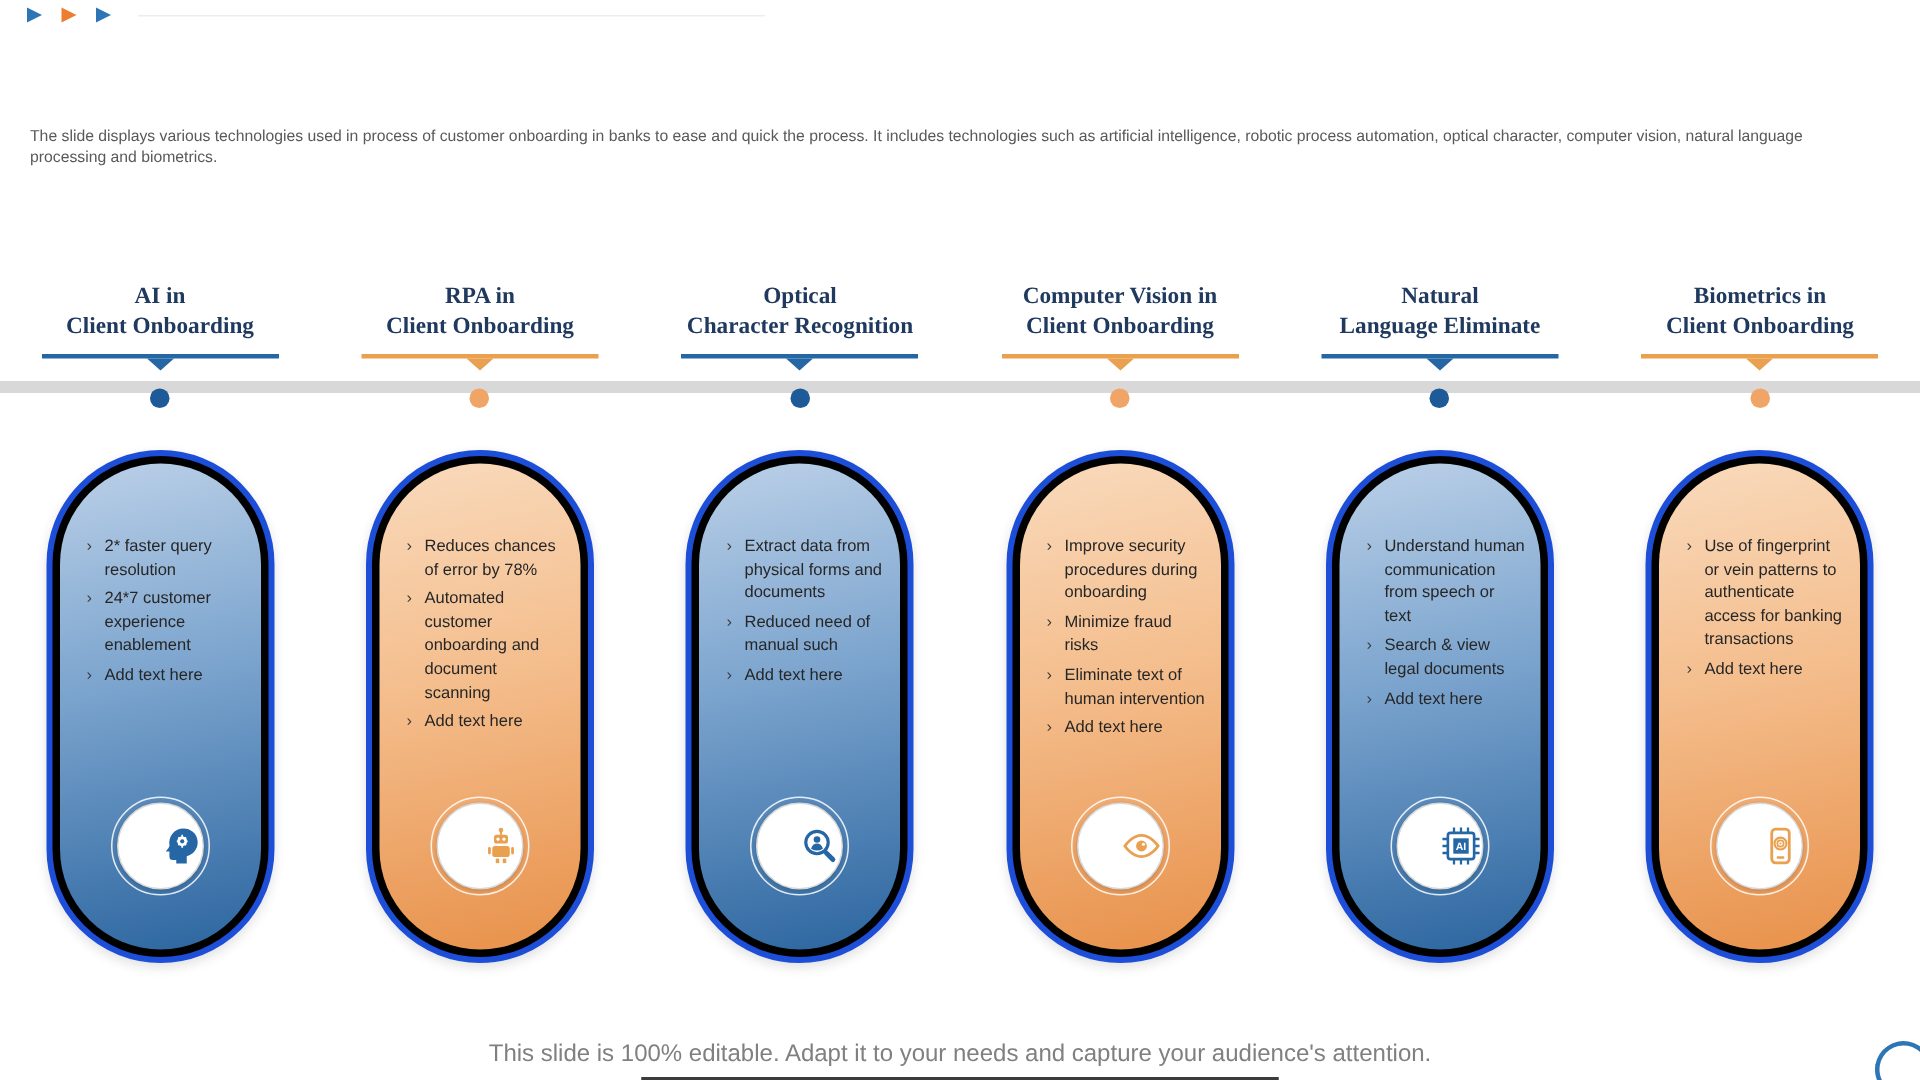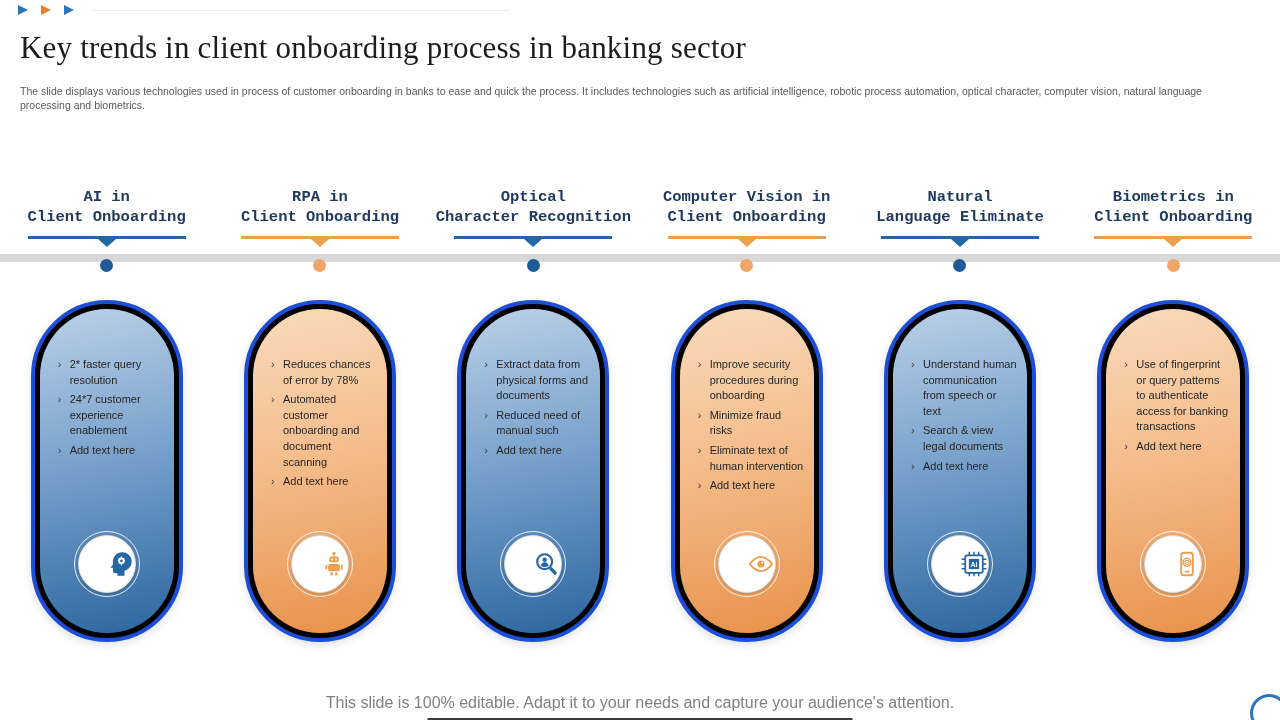--- a/index.html
+++ b/index.html
@@ -34,21 +34,21 @@
   .column { width:16.6666%; display:flex; flex-direction:column; align-items:center; }
 
   .theme-blue   { --accent:#2566a5; --dot:#1f5globals; }
   .theme-blue   { --accent:#2566a5; --dot:#1e5a97;
     --grad:linear-gradient(168deg,#bbd0e8 0%,#7aa3cd 45%,#2b659f 100%); }
   .theme-orange { --accent:#e9a04f; --dot:#f0a566;
     --grad:linear-gradient(168deg,#f9dabc 0%,#f4bd8c 45%,#e8914a 100%); }
 
   .col-heading { margin-top:10px; height:46px; display:flex; flex-direction:column;
     justify-content:flex-end; text-align:center;
-    font-family:Liberation Mono, monospace; font-weight:bold;
+    font-family:Liberation Serif, serif; font-weight:bold;
     font-size:15.5px; line-height:1.28; color:#203a5f; }
   .heading-underline { width:158px; height:3px; background:var(--accent); margin-top:8px; }
   .chevron-marker { width:0; height:0;
     border-left:9px solid transparent; border-right:9px solid transparent;
     border-top:8px solid var(--accent); }
   .timeline-dot { width:13px; height:13px; border-radius:50%; background:var(--dot);
     margin-top:12px; }
 
   
   .pill-wrap { margin-top:28px; width:152px; height:342px; border-radius:110px;
@@ -87,21 +87,20 @@
 
 <div class="slide">
 
   <div class="arrows">
       <span class="arrow" style="border-left-color: rgb(46, 117, 182);"></span>
       <span class="arrow" style="border-left-color: rgb(237, 125, 49);"></span>
       <span class="arrow" style="border-left-color: rgb(46, 117, 182);"></span>
     </div>
   <div class="top-line"></div>
 
-  <h1 class="title">Key trends in client onboarding process in banking sector</h1>
   <p class="subtitle">The slide displays various technologies used in  process of customer onboarding in banks to ease and quick the process. It includes technologies such as artificial intelligence, robotic process automation, optical character, computer vision, natural language processing and biometrics.</p>
 
   <div class="timeline-bar"></div>
 
   <div class="columns-row">
     <div class="column theme-blue">
       <div class="col-heading">
         <span>AI in</span>
         <span>Client Onboarding</span>
       </div>
@@ -259,21 +258,21 @@
       <div class="col-heading">
         <span>Biometrics in</span>
         <span>Client Onboarding</span>
       </div>
       <div class="heading-underline"></div>
       <div class="chevron-marker"></div>
       <div class="timeline-dot"></div>
       <div class="pill-wrap">
         <div class="pill">
           <ul class="bullet-list">
-              <li>Use of fingerprint or query patterns to authenticate access for banking transactions</li>
+              <li>Use of fingerprint or vein patterns to authenticate access for banking transactions</li>
               <li>Add text here</li>
             </ul>
           <div class="icon-circle">
             <div class="icon-inner">
                 <svg viewBox="0 0 24 24" xmlns="http://www.w3.org/2000/svg">
       <rect x="7" y="2.4" width="10" height="19.2" rx="2.2" fill="none" stroke="currentColor" stroke-width="1.6"></rect>
       <circle cx="12" cy="10.6" r="3.4" fill="none" stroke="currentColor" stroke-width="1.2"></circle>
       <circle cx="12" cy="10.6" r="1.8" fill="none" stroke="currentColor" stroke-width="1"></circle>
       <circle cx="12" cy="10.6" r="0.6" fill="currentColor"></circle>
       <line x1="10.5" y1="18.6" x2="13.5" y2="18.6" stroke="currentColor" stroke-width="1.4" stroke-linecap="round"></line>

